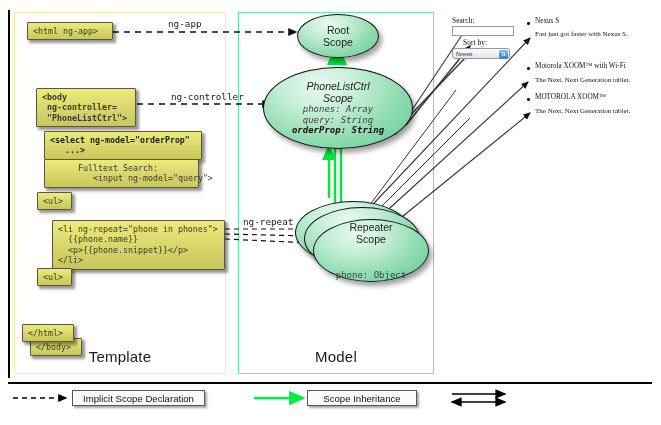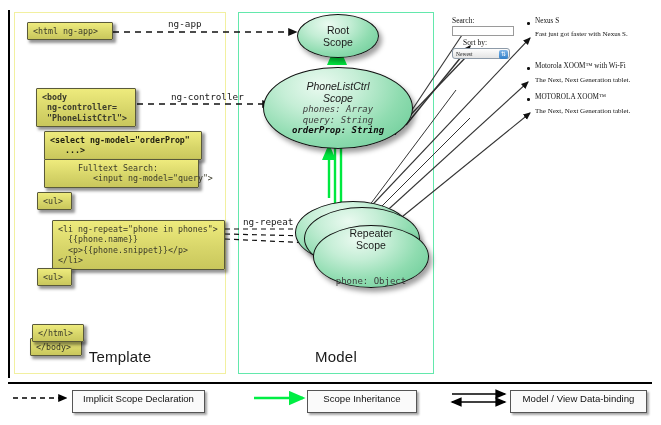--- a/index.html
+++ b/index.html
@@ -57,21 +57,21 @@
   .v-item{position:absolute;font-size:7.2px;width:150px;}
   .v-bullet{position:absolute;width:2.5px;height:2.5px;background:#111;border-radius:50%;}
   .v-snip{position:absolute;font-size:7px;width:155px;}
 
   
   .edgelabel{position:absolute;font-family:"DejaVu Sans Mono","Liberation Mono",monospace;
              font-size:9.3px;color:#222;}
 
   
   .legend-box{position:absolute;box-sizing:border-box;border:1.2px solid #555;background:#fafafa;
-              font-size:9.6px;color:#111;text-align:center;height:23px;line-height:15px;
+              font-size:9.6px;color:#111;text-align:center;height:16px;line-height:15px;
               box-shadow:1.5px 1.5px 2px rgba(0,0,0,.35);}
   svg.overlay{position:absolute;left:0;top:0;width:661px;height:425px;pointer-events:none;}
 </style>
 </head>
 <body>
 
 <div class="stage">
 
   <div class="framebar" id="bar-left"></div>
   <div class="framebar" id="bar-bottom"></div>
@@ -136,21 +136,21 @@
 
   <div class="codebox" style="left:52px;top:220px;width:173px;">&lt;li ng-repeat="phone in phones"&gt;
   {{phone.name}}
   &lt;p&gt;{{phone.snippet}}&lt;/p&gt;
 &lt;/li&gt;</div>
 
   <div class="codebox" style="left:37px;top:268px;width:35px;">&lt;ul&gt;</div>
 
   <div class="codebox" style="left:30px;top:297px;width:52px;margin-top:41px;">&lt;/body&gt;</div>
 
-  <div class="codebox" style="left:22px;top:324px;width:52px;margin-left:10px;">&lt;/html&gt;</div>
+  <div class="codebox" style="left:22px;top:324px;width:52px;">&lt;/html&gt;</div>
 
   <div class="edgelabel" style="left:168px;top:18px;">ng-app</div>
   <div class="edgelabel" style="left:148px;top:91px;margin-left:23px;">ng-controller</div>
   <div class="edgelabel" style="left:243px;top:216px;">ng-repeat</div>
 
   <div class="ellipse" style="left:297px;top:14px;width:82px;height:44px;">
     <div class="ell-title">
       <span>Root</span><br>
       <span>Scope</span>
     </div>
@@ -163,21 +163,21 @@
     </div>
     <div class="ell-props">
       <div>phones: Array</div>
       <div>query: String</div>
       <div class="b">orderProp: String</div>
     </div>
   </div>
 
   <div class="ellipse" style="left:295px;top:201px;width:116px;height:63px;"></div>
   <div class="ellipse" style="left:304px;top:207px;width:116px;height:63px;"></div>
-  <div class="ellipse" style="left:313px;top:225px;width:116px;height:63px;gap:25px;">
+  <div class="ellipse" style="left:313px;top:219px;width:116px;height:63px;gap:25px;">
     <div class="ell-title">
       <span>Repeater</span><br>
       <span>Scope</span>
     </div>
     <div class="ell-props">
       <div>phone: Object</div>
     </div>
   </div>
 
   <div id="view-inner">
@@ -215,15 +215,14 @@
       </marker>
     </defs>
     <line x1="13" y1="398" x2="66" y2="398" stroke="#000" stroke-width="1.3" stroke-dasharray="5,4" marker-end="url(#lgBlack)"></line>
     <line x1="254" y1="398" x2="303" y2="398" stroke="#00ee44" stroke-width="2.6" marker-end="url(#lgGreen)"></line>
     <line x1="452" y1="394" x2="505" y2="394" stroke="#000" stroke-width="1.6" marker-end="url(#lgBlack)"></line>
     <line x1="452" y1="402" x2="505" y2="402" stroke="#000" stroke-width="1.6" marker-start="url(#lgBlackL)" marker-end="url(#lgBlack)"></line>
   </svg>
 
   <div class="legend-box" style="left:72px;top:390px;width:133px;">Implicit Scope Declaration</div>
   <div class="legend-box" style="left:307px;top:390px;width:110px;">Scope Inheritance</div>
-  <div class="legend-box" style="left:510px;top:390px;width:137px;">Model / View Data-binding</div>
 
 </div>
 
 </body></html>

